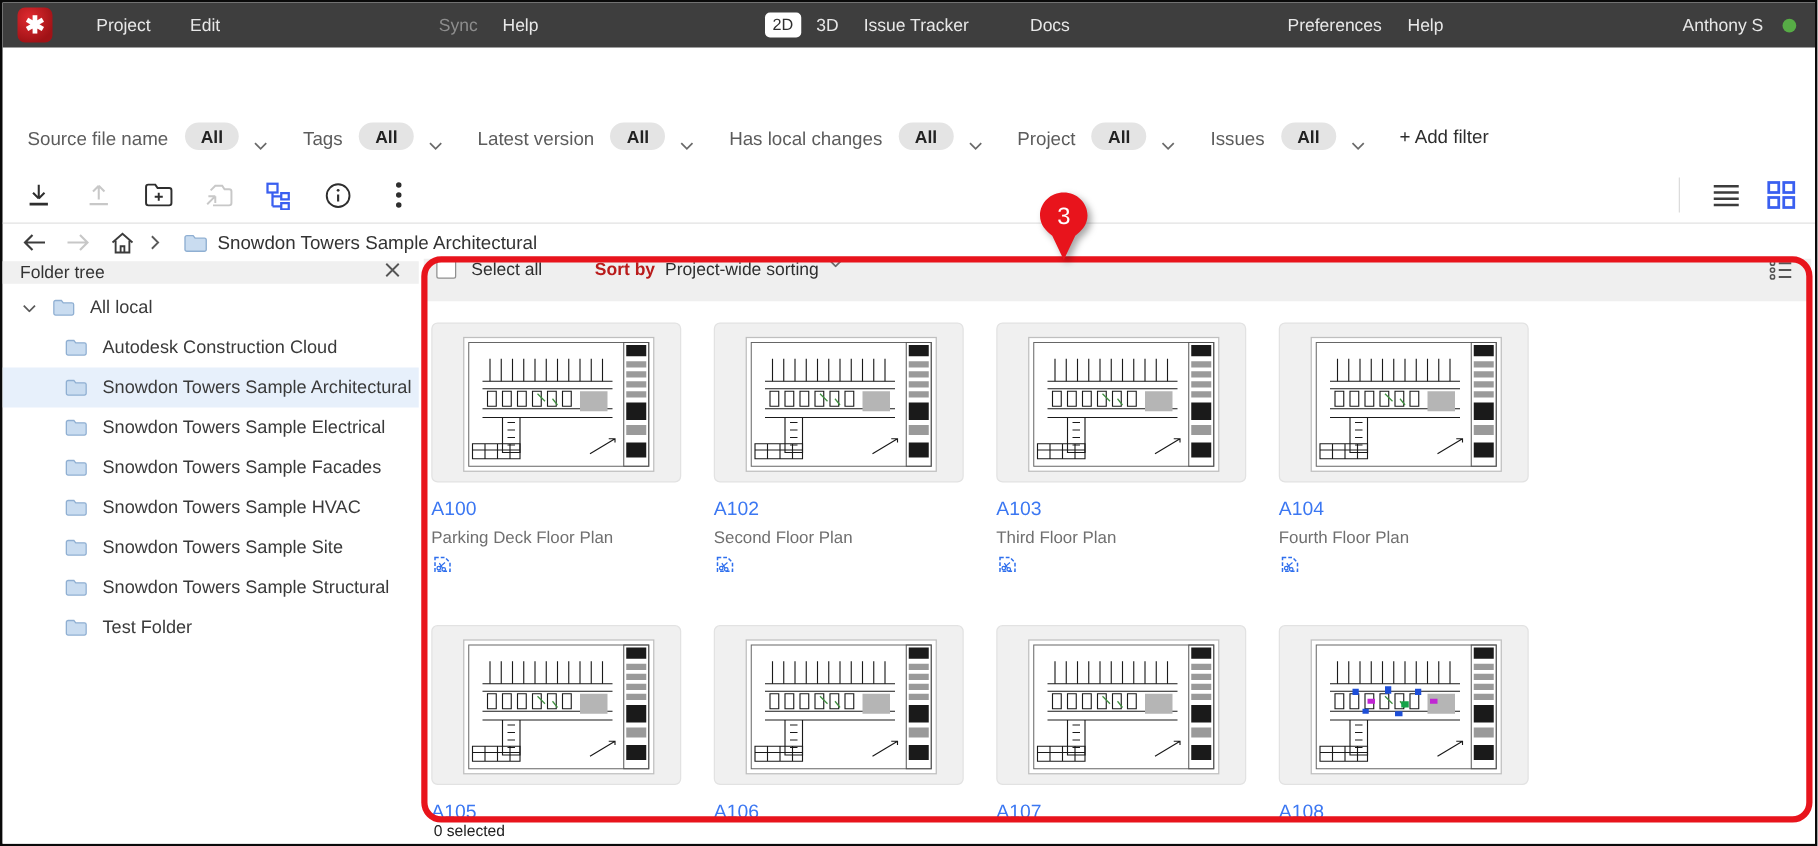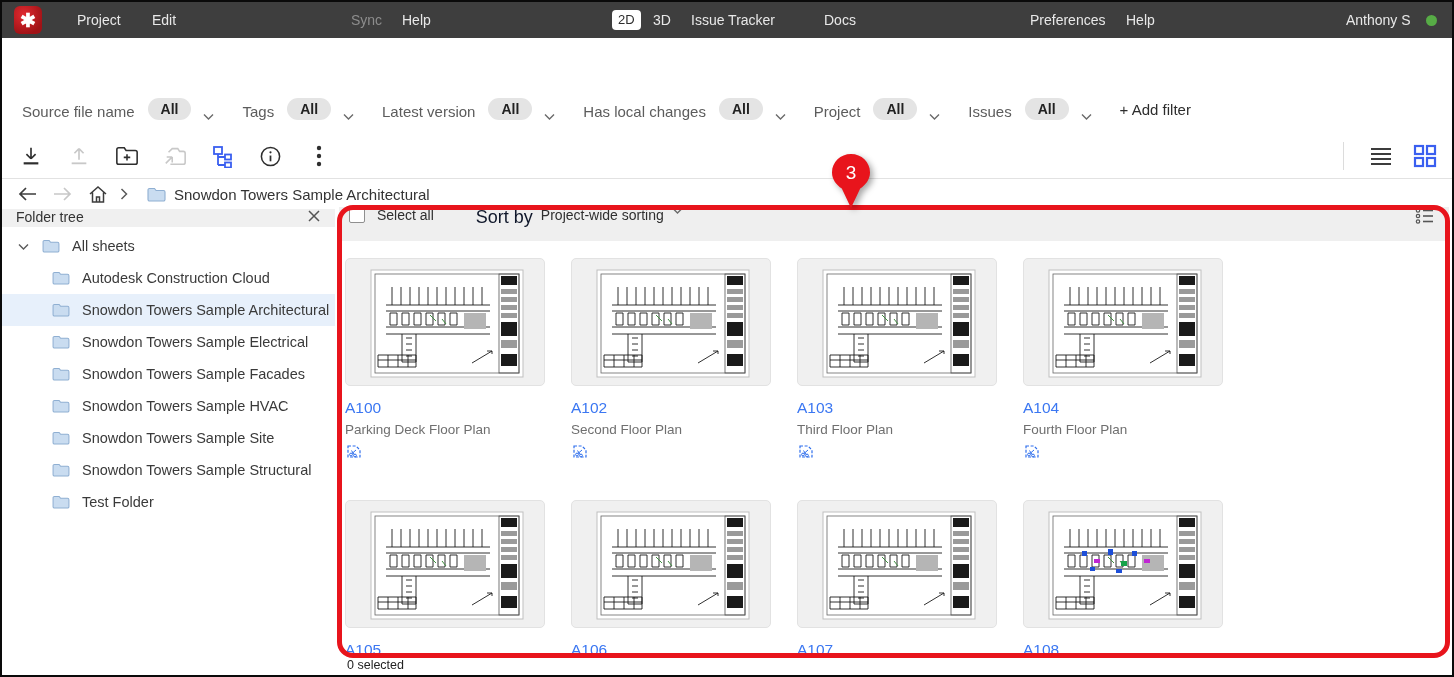--- a/index.html
+++ b/index.html
@@ -45,21 +45,21 @@
   .tree-row { height:32px; display:flex; align-items:center; font-size:14.5px; color:#3a3a3a; cursor:pointer; white-space:nowrap; }
   .tree-row.root { padding-left:16px; }
   .tree-row.child { padding-left:50px; }
   .tree-row.selected { background:#e7f0fb; }
   .tree-chevron { width:14px; margin-right:10px; display:flex; }
   .tree-folder { margin-right:12px; display:flex; }
   
   .content-header { position:absolute; left:337px; top:205px; width:1110px; height:34px; background:#efefef; display:flex; align-items:flex-start; z-index:1; }
   .checkbox { width:16px; height:16px; border:1px solid #8f8f8f; border-radius:2px; background:#fff; margin-left:10px; cursor:pointer; }
   .select-all { margin-left:12px; font-size:14px; color:#2f2f2f; cursor:pointer; }
-  .sortby { margin-left:42px; font-size:18px; color:#0f172a; }
+  .sortby { margin-left:42px; font-size:14px; color:#b91c1c;font-weight:bold; }
   .sort-value { margin-left:8px; font-size:14px; color:#2f2f2f; cursor:pointer; }
   .sort-chevron { margin-left:8px; display:flex; cursor:pointer; }
   .header-right { margin-left:auto; margin-right:14px; display:flex; cursor:pointer; }
   .cards { position:absolute; left:343px; top:256px; z-index:1; }
   .card { position:absolute; width:200px; }
   .thumb { width:200px; height:128px; background:#f0f0f0; border:1px solid #e2e2e2; border-radius:5px; cursor:pointer; }
   .card-id { margin-top:13px; font-size:15.5px; color:#3b77f2; cursor:pointer; }
   .card-name { margin-top:5px; font-size:13.5px; color:#6f6f6f; }
   .card-badge { margin-top:7px; display:flex; }
   
@@ -298,21 +298,21 @@
         <span class="tree-chevron">
             <svg width="11" height="7" viewBox="0 0 11 7">
               <path d="M1 1.5l4.5 4.5L10 1.5" fill="none" stroke="#5a5a5a" stroke-width="1.4"></path>
             </svg>
           </span>
         <span class="tree-folder">
             <svg width="18" height="14" viewBox="0 0 19 15">
               <path d="M1 3a1.5 1.5 0 0 1 1.5-1.5h5l1.6 2H16.5A1.5 1.5 0 0 1 18 5v7.5A1.5 1.5 0 0 1 16.5 14h-14A1.5 1.5 0 0 1 1 12.5z" fill="#c9dcf0" stroke="#8fafd2" stroke-width="1.1"></path>
             </svg>
           </span>
-        <span>All sheets</span>
+        <span>All local</span>
       </div>
       <div class="tree-row child">
         <span class="tree-folder">
             <svg width="18" height="14" viewBox="0 0 19 15">
               <path d="M1 3a1.5 1.5 0 0 1 1.5-1.5h5l1.6 2H16.5A1.5 1.5 0 0 1 18 5v7.5A1.5 1.5 0 0 1 16.5 14h-14A1.5 1.5 0 0 1 1 12.5z" fill="#c9dcf0" stroke="#8fafd2" stroke-width="1.1"></path>
             </svg>
           </span>
         <span>Autodesk Construction Cloud</span>
       </div>
       <div class="tree-row child selected">

